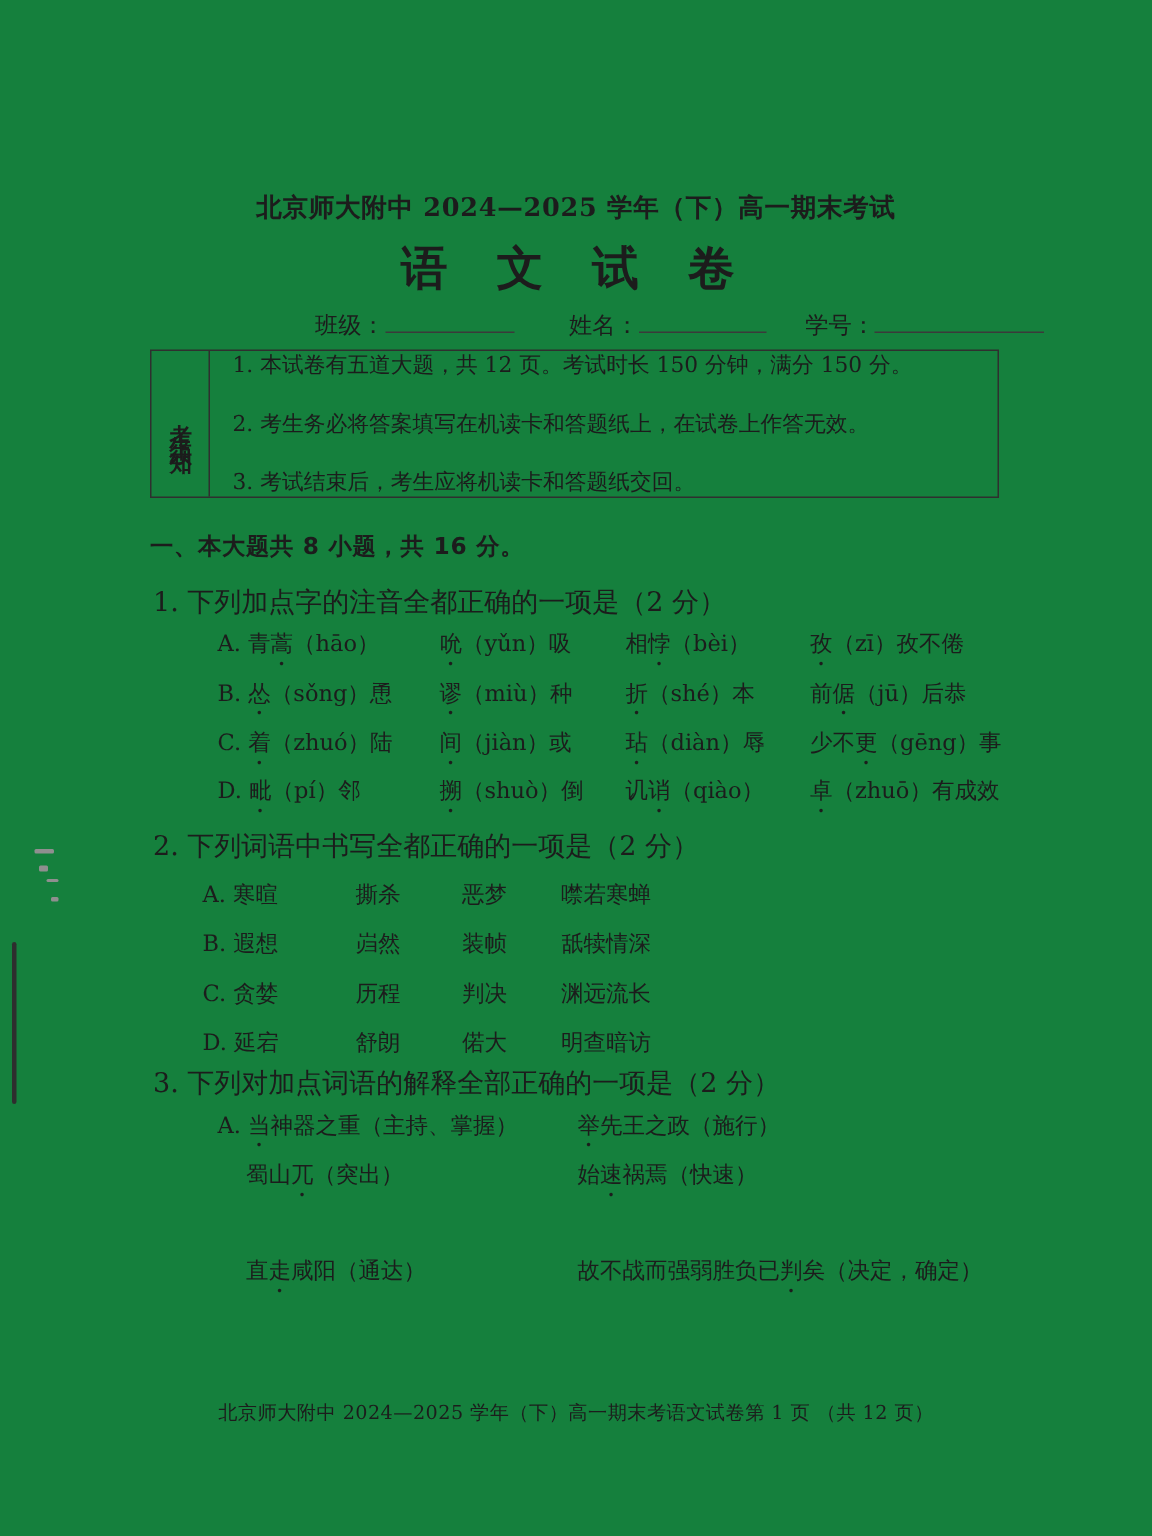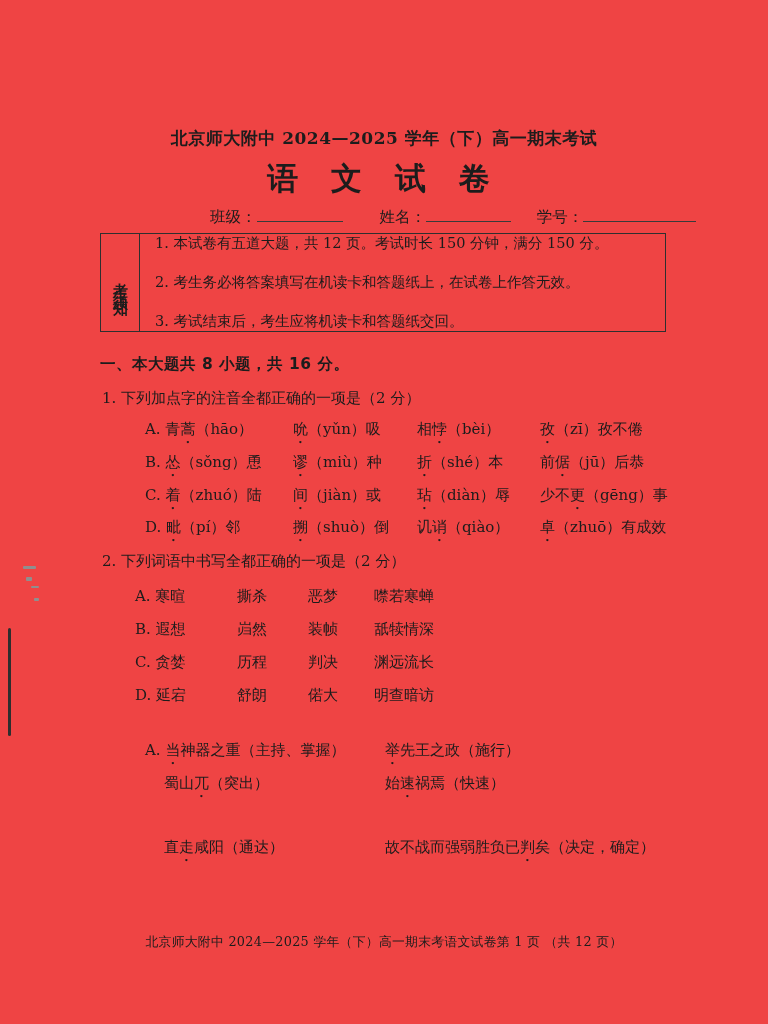--- a/index.html
+++ b/index.html
@@ -1,33 +1,33 @@
 <!DOCTYPE html>
 <html><head>
 <meta charset="utf-8">
 <style>
   html,body{margin:0;padding:0;background:#ffffff;}
   .page{
-    position:relative;width:768px;height:1024px;background:#ef4444;
+    position:relative;width:768px;height:1024px;background:#15803d;
     font-family:"DejaVu Serif","Liberation Serif",serif;color:#1c1c1c;
     overflow:hidden;
   }
   .abs{position:absolute;}
   .centered{left:0;width:768px;text-align:center;}
   .hdr{top:127px;font-size:17px;letter-spacing:0.5px;font-weight:600;}
   .title{top:158px;font-size:31px;font-weight:700;letter-spacing:11px;}
   .infoline{top:207px;font-size:15.5px;white-space:nowrap;}
   .uline{display:inline-block;border-bottom:1.4px solid #3a3a3a;height:14px;vertical-align:baseline;}
   .nbox{left:100px;top:233px;width:566px;height:99px;border:1.6px solid #2f2f2f;display:flex;box-sizing:border-box;}
   .nside{width:38px;border-right:1.6px solid #2f2f2f;display:flex;align-items:center;justify-content:center;font-weight:700;font-size:15px;}
   .nside-inner{writing-mode:vertical-rl;text-orientation:upright;letter-spacing:6px;}
   .nitems{flex:1;display:flex;flex-direction:column;justify-content:space-between;padding-left:15px;font-size:14.5px;}
   .nitem{white-space:nowrap;}
   .sec{left:100px;top:354px;font-family:"DejaVu Sans","Liberation Sans",sans-serif;font-weight:700;font-size:15.5px;letter-spacing:0.5px;}
-  .stem{left:102px;font-size:15px;white-space:nowrap;}
+  .stem{left:102px;font-size:18px;white-space:nowrap;}
   .opt-row{position:absolute;font-size:15px;white-space:nowrap;line-height:21px;}
   .q1-row{left:145px;}
   .q1-row .c1{display:inline-block;width:148px;}
   .q1-row .c2{display:inline-block;width:124px;}
   .q1-row .c3{display:inline-block;width:123px;}
   .q2-row{left:135px;}
   .q2-row .c1{display:inline-block;width:102px;}
   .q2-row .c2{display:inline-block;width:71px;}
   .q2-row .c3{display:inline-block;width:66px;}
   .q3-row{left:145px;}
@@ -93,20 +93,21 @@
   <div class="opt-row q2-row" style="top:652px;">
     <span class="c1">C. 贪婪</span><span class="c2">历程</span><span class="c3">判决</span><span class="c4">渊远流长</span>
   </div>
   <div class="opt-row q2-row" style="top:619px;">
     <span class="c1">B. 遐想</span><span class="c2">岿然</span><span class="c3">装帧</span><span class="c4">舐犊情深</span>
   </div>
   <div class="opt-row q2-row" style="top:685px;">
     <span class="c1">D. 延宕</span><span class="c2">舒朗</span><span class="c3">偌大</span><span class="c4">明查暗访</span>
   </div>
 
+  <div class="abs stem" style="top:710px;">3. 下列对加点词语的解释全部正确的一项是（2 分）</div>
   <div class="opt-row q3-row" style="top:740px;">
     <span class="c1">A. <span class="em">当</span>神器之重（主持、掌握）</span><span class="c2"><span class="em">举</span>先王之政（施行）</span>
   </div>
   <div class="opt-row q3-row ind" style="top:773px;">
     <span class="c1">蜀山<span class="em">兀</span>（突出）</span><span class="c2">始<span class="em">速</span>祸焉（快速）</span>
   </div>
   <div class="opt-row q3-row ind" style="top:837px;">
     <span class="c1">直<span class="em">走</span>咸阳（通达）</span><span class="c2">故不战而强弱胜负已<span class="em">判</span>矣（决定，确定）</span>
   </div>
 

